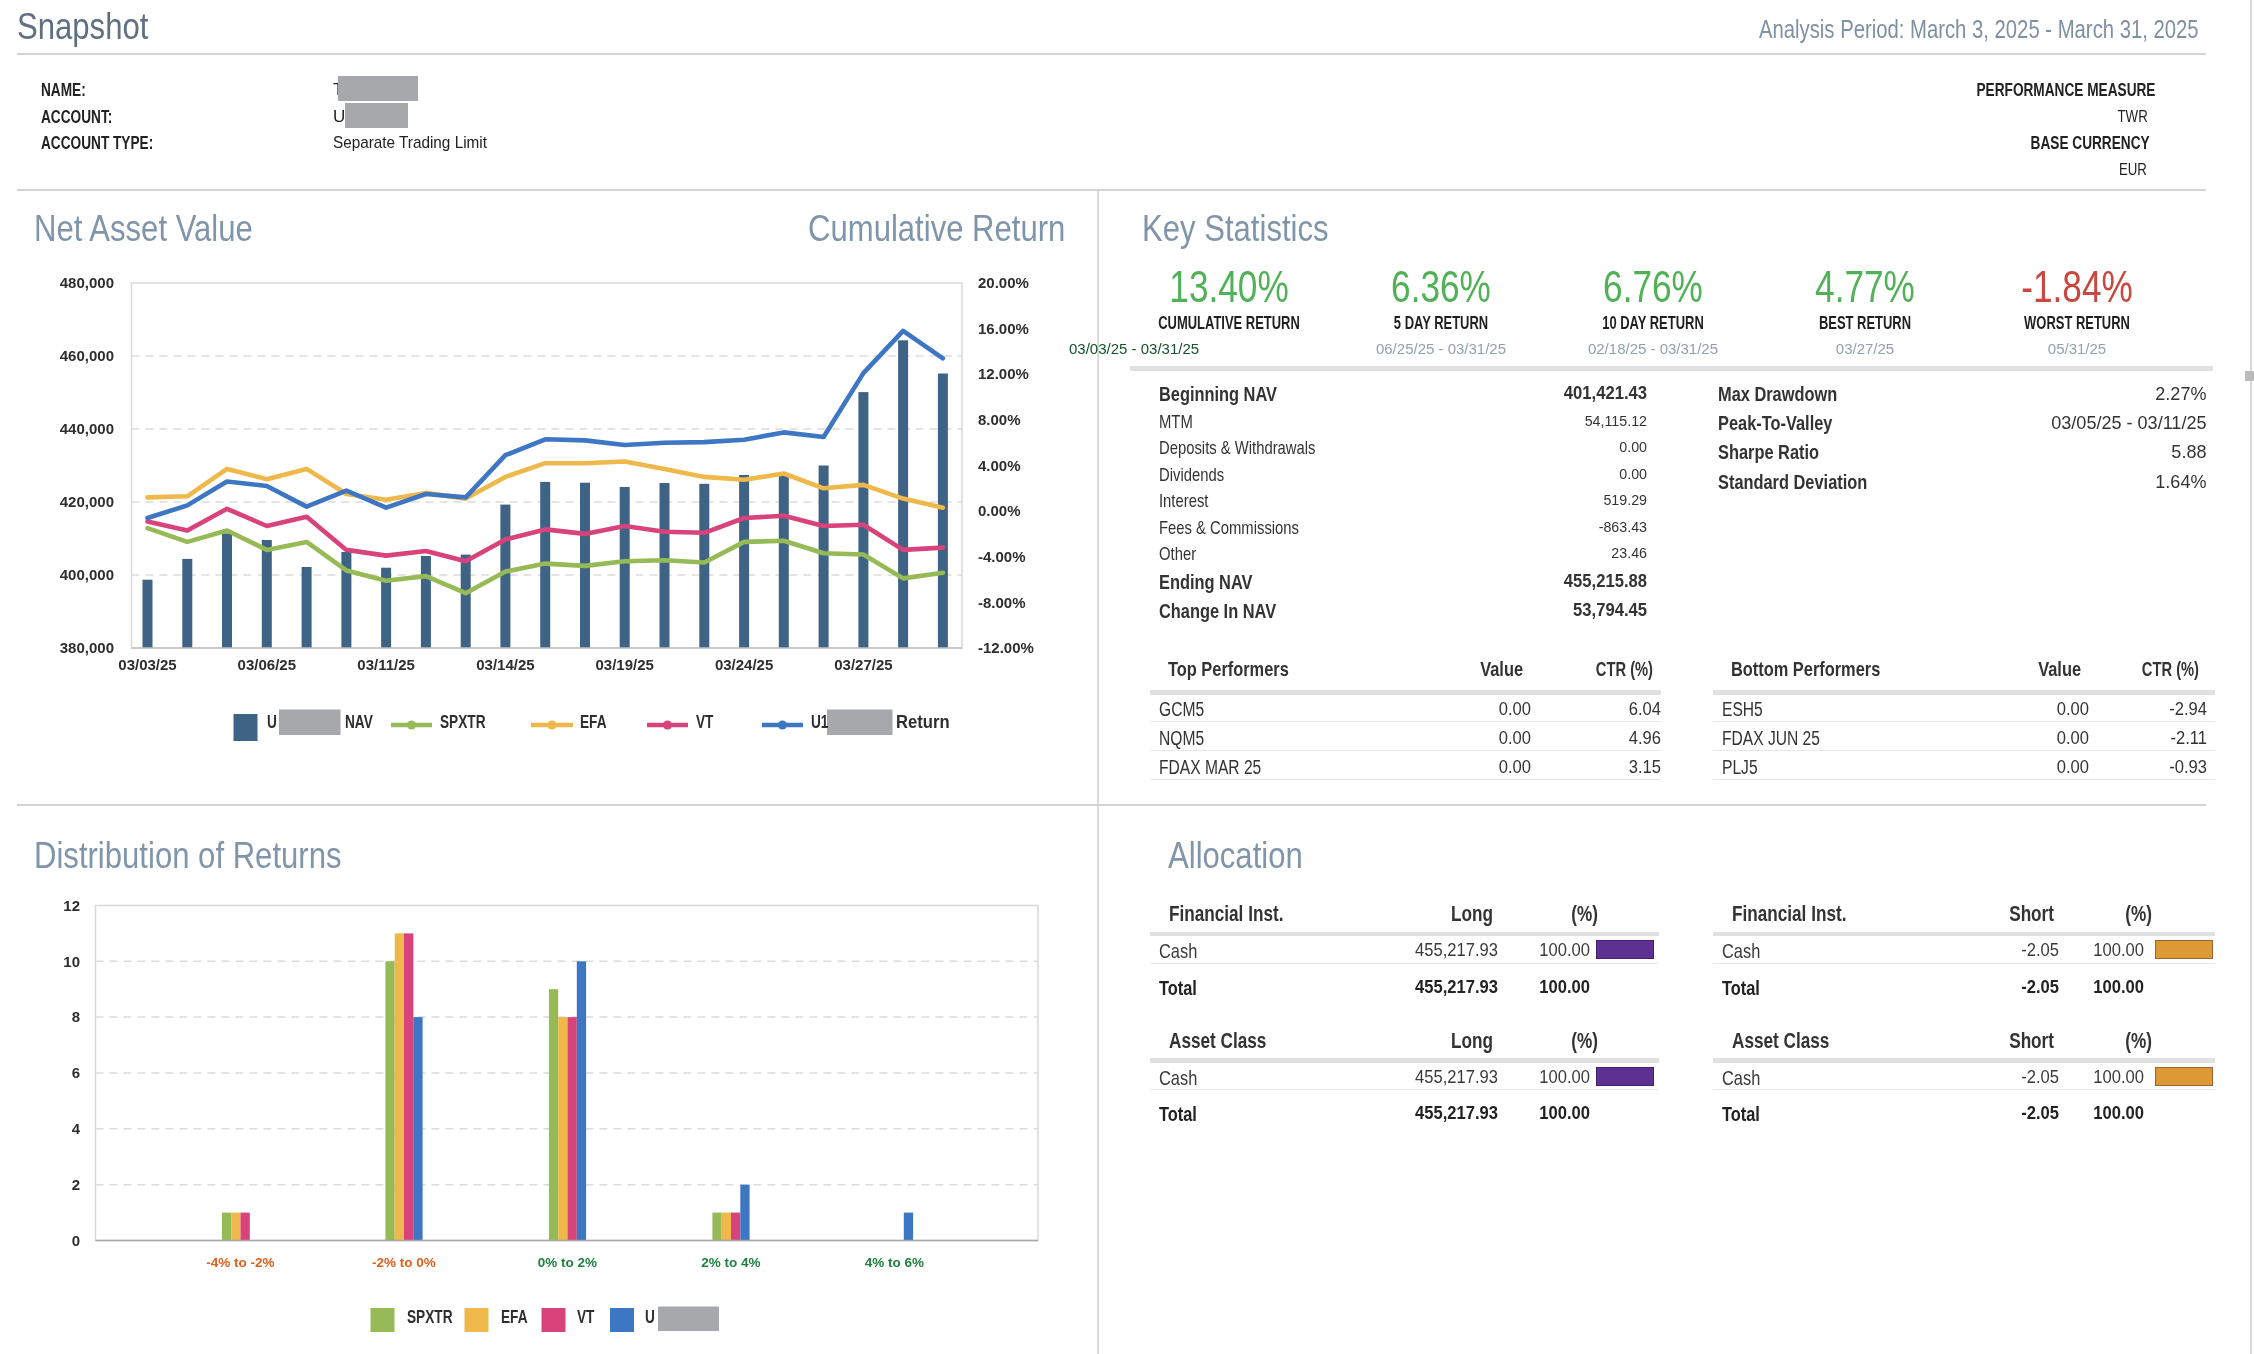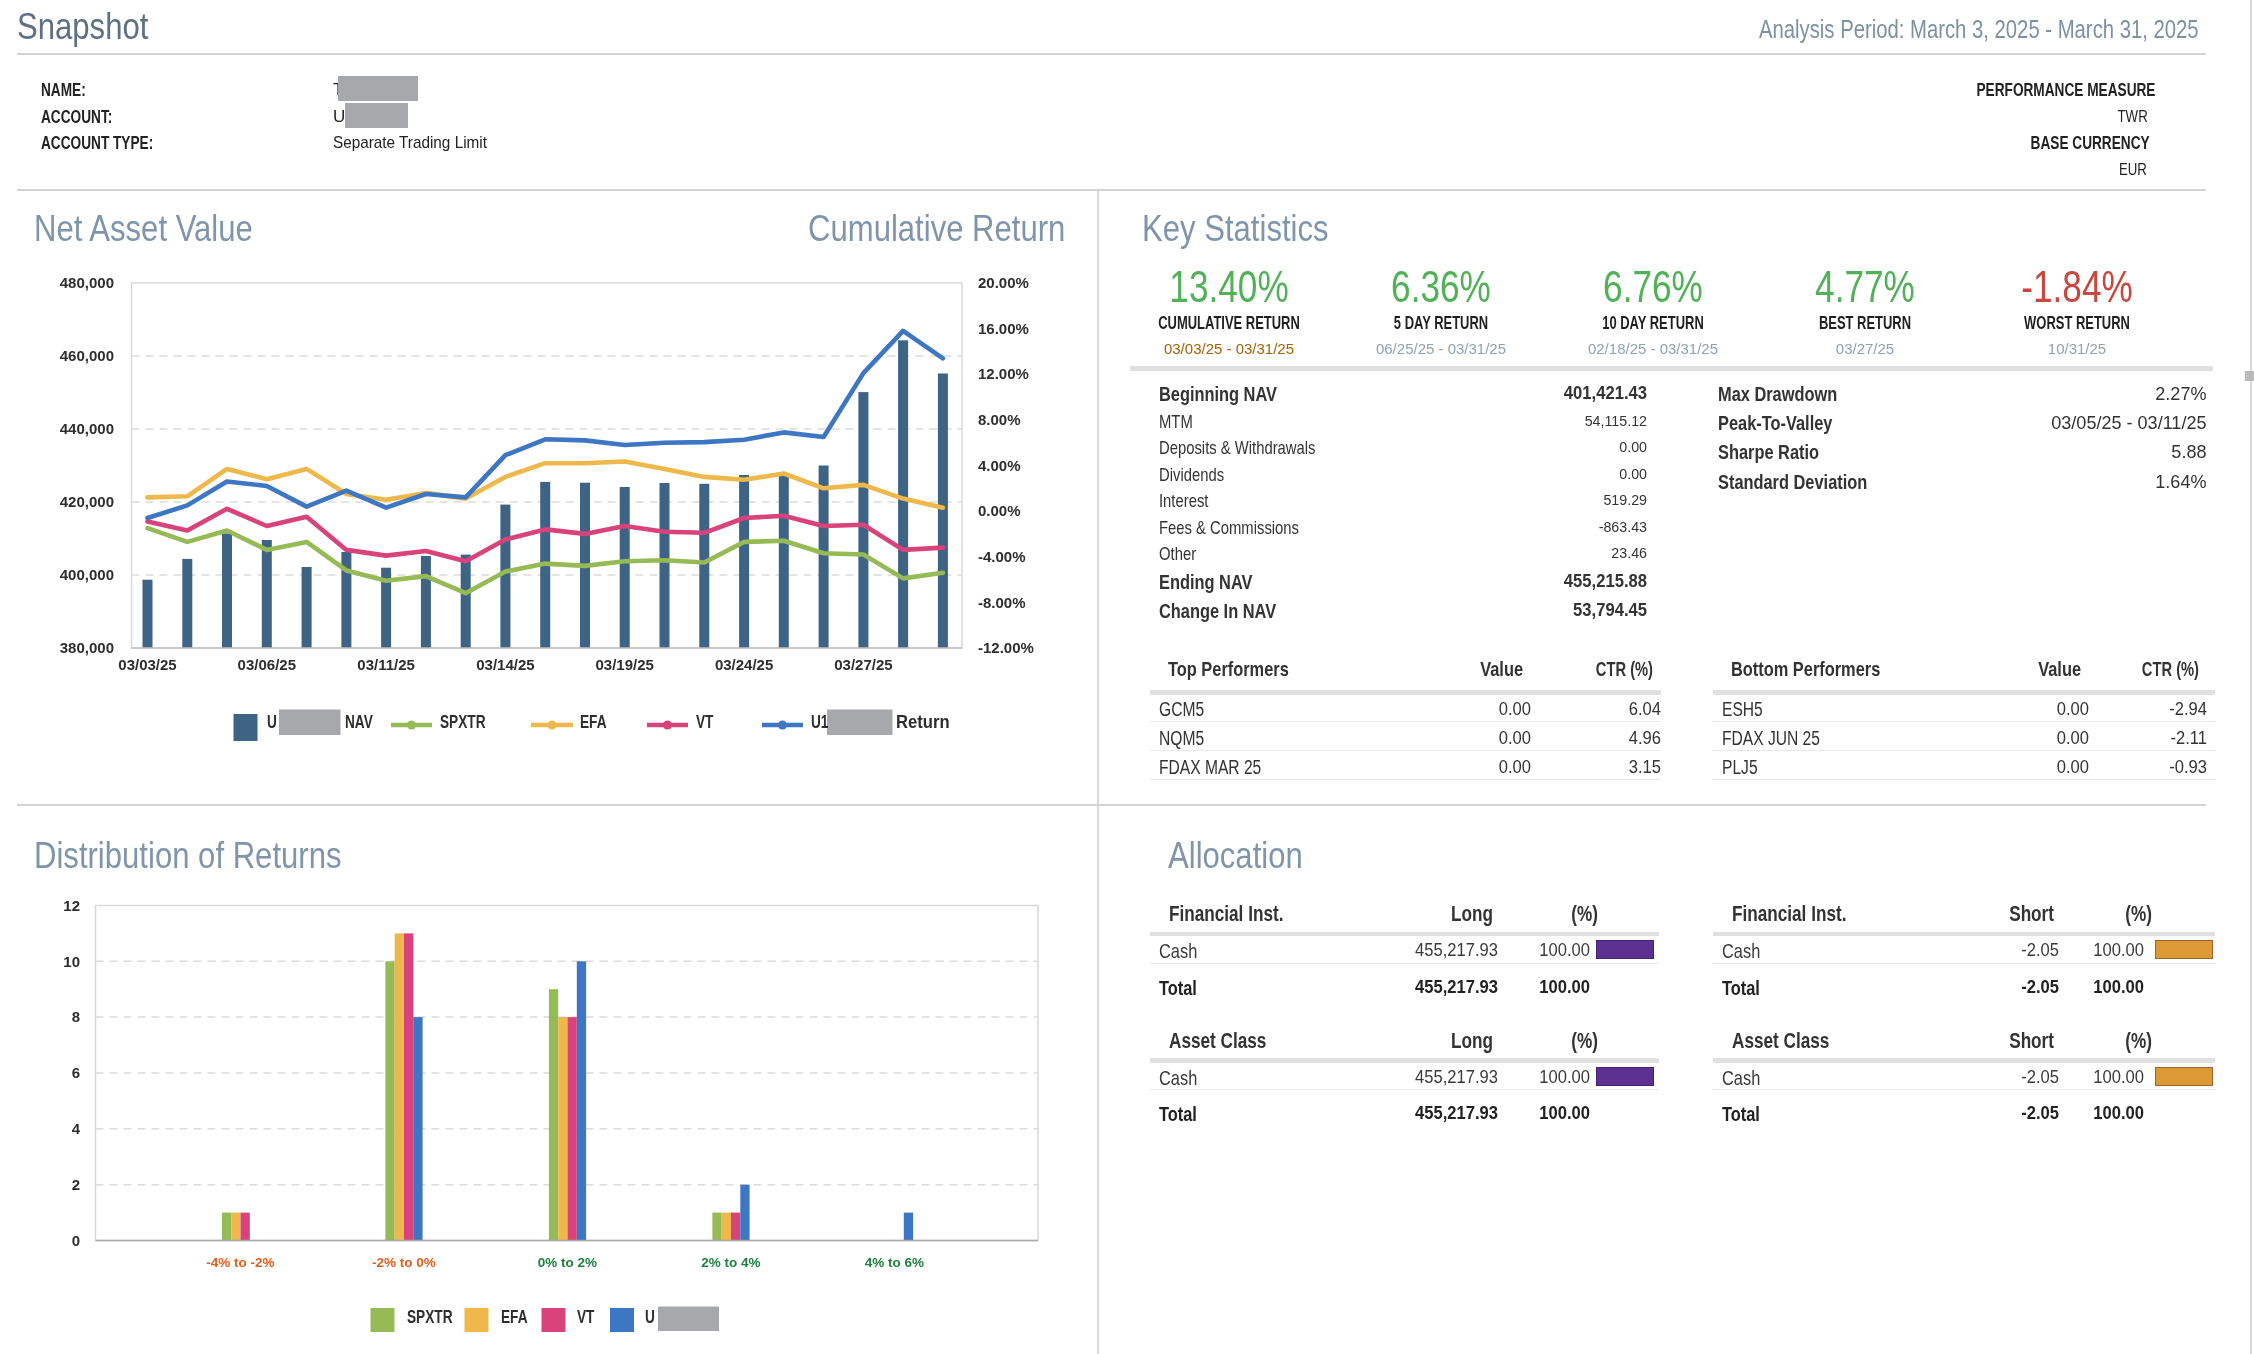--- a/index.html
+++ b/index.html
@@ -107,33 +107,33 @@
 <div class="cd b" style="position:absolute;left:267px;top:712px;font-size:17.5px;color:#2e2e2e">U</div>
 <div class="cd b" style="position:absolute;left:345px;top:712px;font-size:17.5px;color:#2e2e2e">NAV</div>
 <div class="cd b" style="position:absolute;left:440px;top:712px;font-size:17.5px;color:#2e2e2e">SPXTR</div>
 <div class="cd b" style="position:absolute;left:580px;top:712px;font-size:17.5px;color:#2e2e2e">EFA</div>
 <div class="cd b" style="position:absolute;left:696px;top:712px;font-size:17.5px;color:#2e2e2e">VT</div>
 <div class="cd b" style="position:absolute;left:811px;top:712px;font-size:17.5px;color:#2e2e2e">U1</div>
 <div style="position:absolute;left:896px;top:712px;font-size:17.5px;color:#2e2e2e;font-weight:bold;transform:scaleX(.95);transform-origin:0 50%;white-space:nowrap">Return</div>
 <div class="t37" style="position:absolute;left:1141.5px;top:207.5px;color:#8095aa">Key Statistics</div>
 <div style="position:absolute;left:1069px;top:262px;width:320px;text-align:center;font-size:44px;color:#50b156;transform:scaleX(.8);transform-origin:50% 50%">13.40%</div>
 <div class="cdc b" style="position:absolute;left:1069px;top:313px;width:320px;text-align:center;font-size:17.5px;color:#1f1f1f">CUMULATIVE RETURN</div>
-<div style="position:absolute;left:1069px;top:340px;width:320px;text-align:center;font-size:15px;color:#a16207">03/03/25 - 03/31/25</div>
+<div style="position:absolute;left:1069px;top:340px;width:320px;text-align:left;font-size:15px;color:#14532d">03/03/25 - 03/31/25</div>
 <div style="position:absolute;left:1281px;top:262px;width:320px;text-align:center;font-size:44px;color:#50b156;transform:scaleX(.8);transform-origin:50% 50%">6.36%</div>
 <div class="cdc b" style="position:absolute;left:1281px;top:313px;width:320px;text-align:center;font-size:17.5px;color:#1f1f1f">5 DAY RETURN</div>
 <div style="position:absolute;left:1281px;top:340px;width:320px;text-align:center;font-size:15px;color:#91a0b4">06/25/25 - 03/31/25</div>
 <div style="position:absolute;left:1493px;top:262px;width:320px;text-align:center;font-size:44px;color:#50b156;transform:scaleX(.8);transform-origin:50% 50%">6.76%</div>
 <div class="cdc b" style="position:absolute;left:1493px;top:313px;width:320px;text-align:center;font-size:17.5px;color:#1f1f1f">10 DAY RETURN</div>
 <div style="position:absolute;left:1493px;top:340px;width:320px;text-align:center;font-size:15px;color:#91a0b4">02/18/25 - 03/31/25</div>
 <div style="position:absolute;left:1705px;top:262px;width:320px;text-align:center;font-size:44px;color:#50b156;transform:scaleX(.8);transform-origin:50% 50%">4.77%</div>
 <div class="cdc b" style="position:absolute;left:1705px;top:313px;width:320px;text-align:center;font-size:17.5px;color:#1f1f1f">BEST RETURN</div>
 <div style="position:absolute;left:1705px;top:340px;width:320px;text-align:center;font-size:15px;color:#91a0b4">03/27/25</div>
 <div style="position:absolute;left:1917px;top:262px;width:320px;text-align:center;font-size:44px;color:#c9473f;transform:scaleX(.8);transform-origin:50% 50%">-1.84%</div>
 <div class="cdc b" style="position:absolute;left:1917px;top:313px;width:320px;text-align:center;font-size:17.5px;color:#1f1f1f">WORST RETURN</div>
-<div style="position:absolute;left:1917px;top:340px;width:320px;text-align:center;font-size:15px;color:#91a0b4">10/31/25</div>
+<div style="position:absolute;left:1917px;top:340px;width:320px;text-align:center;font-size:15px;color:#91a0b4">05/31/25</div>
 <div style="position:absolute;left:1130px;top:366px;width:1083px;height:5px;background:#e0e0e0"></div>
 <div class="cd b" style="position:absolute;left:1159px;top:381.5px;font-size:21px;color:#333">Beginning NAV</div>
 <div class="n95 b" style="position:absolute;left:1350px;top:382.5px;width:297px;text-align:right;font-size:17.5px;color:#333">401,421.43</div>
 <div class="cd" style="position:absolute;left:1159px;top:410.5px;font-size:19px;color:#333">MTM</div>
 <div class="n95" style="position:absolute;left:1350px;top:411.5px;width:297px;text-align:right;font-size:15px;color:#333">54,115.12</div>
 <div class="cd" style="position:absolute;left:1159px;top:437px;font-size:19px;color:#333">Deposits &amp; Withdrawals</div>
 <div class="n95" style="position:absolute;left:1350px;top:438px;width:297px;text-align:right;font-size:15px;color:#333">0.00</div>
 <div class="cd" style="position:absolute;left:1159px;top:463.5px;font-size:19px;color:#333">Dividends</div>
 <div class="n95" style="position:absolute;left:1350px;top:464.5px;width:297px;text-align:right;font-size:15px;color:#333">0.00</div>
 <div class="cd" style="position:absolute;left:1159px;top:490px;font-size:19px;color:#333">Interest</div>

